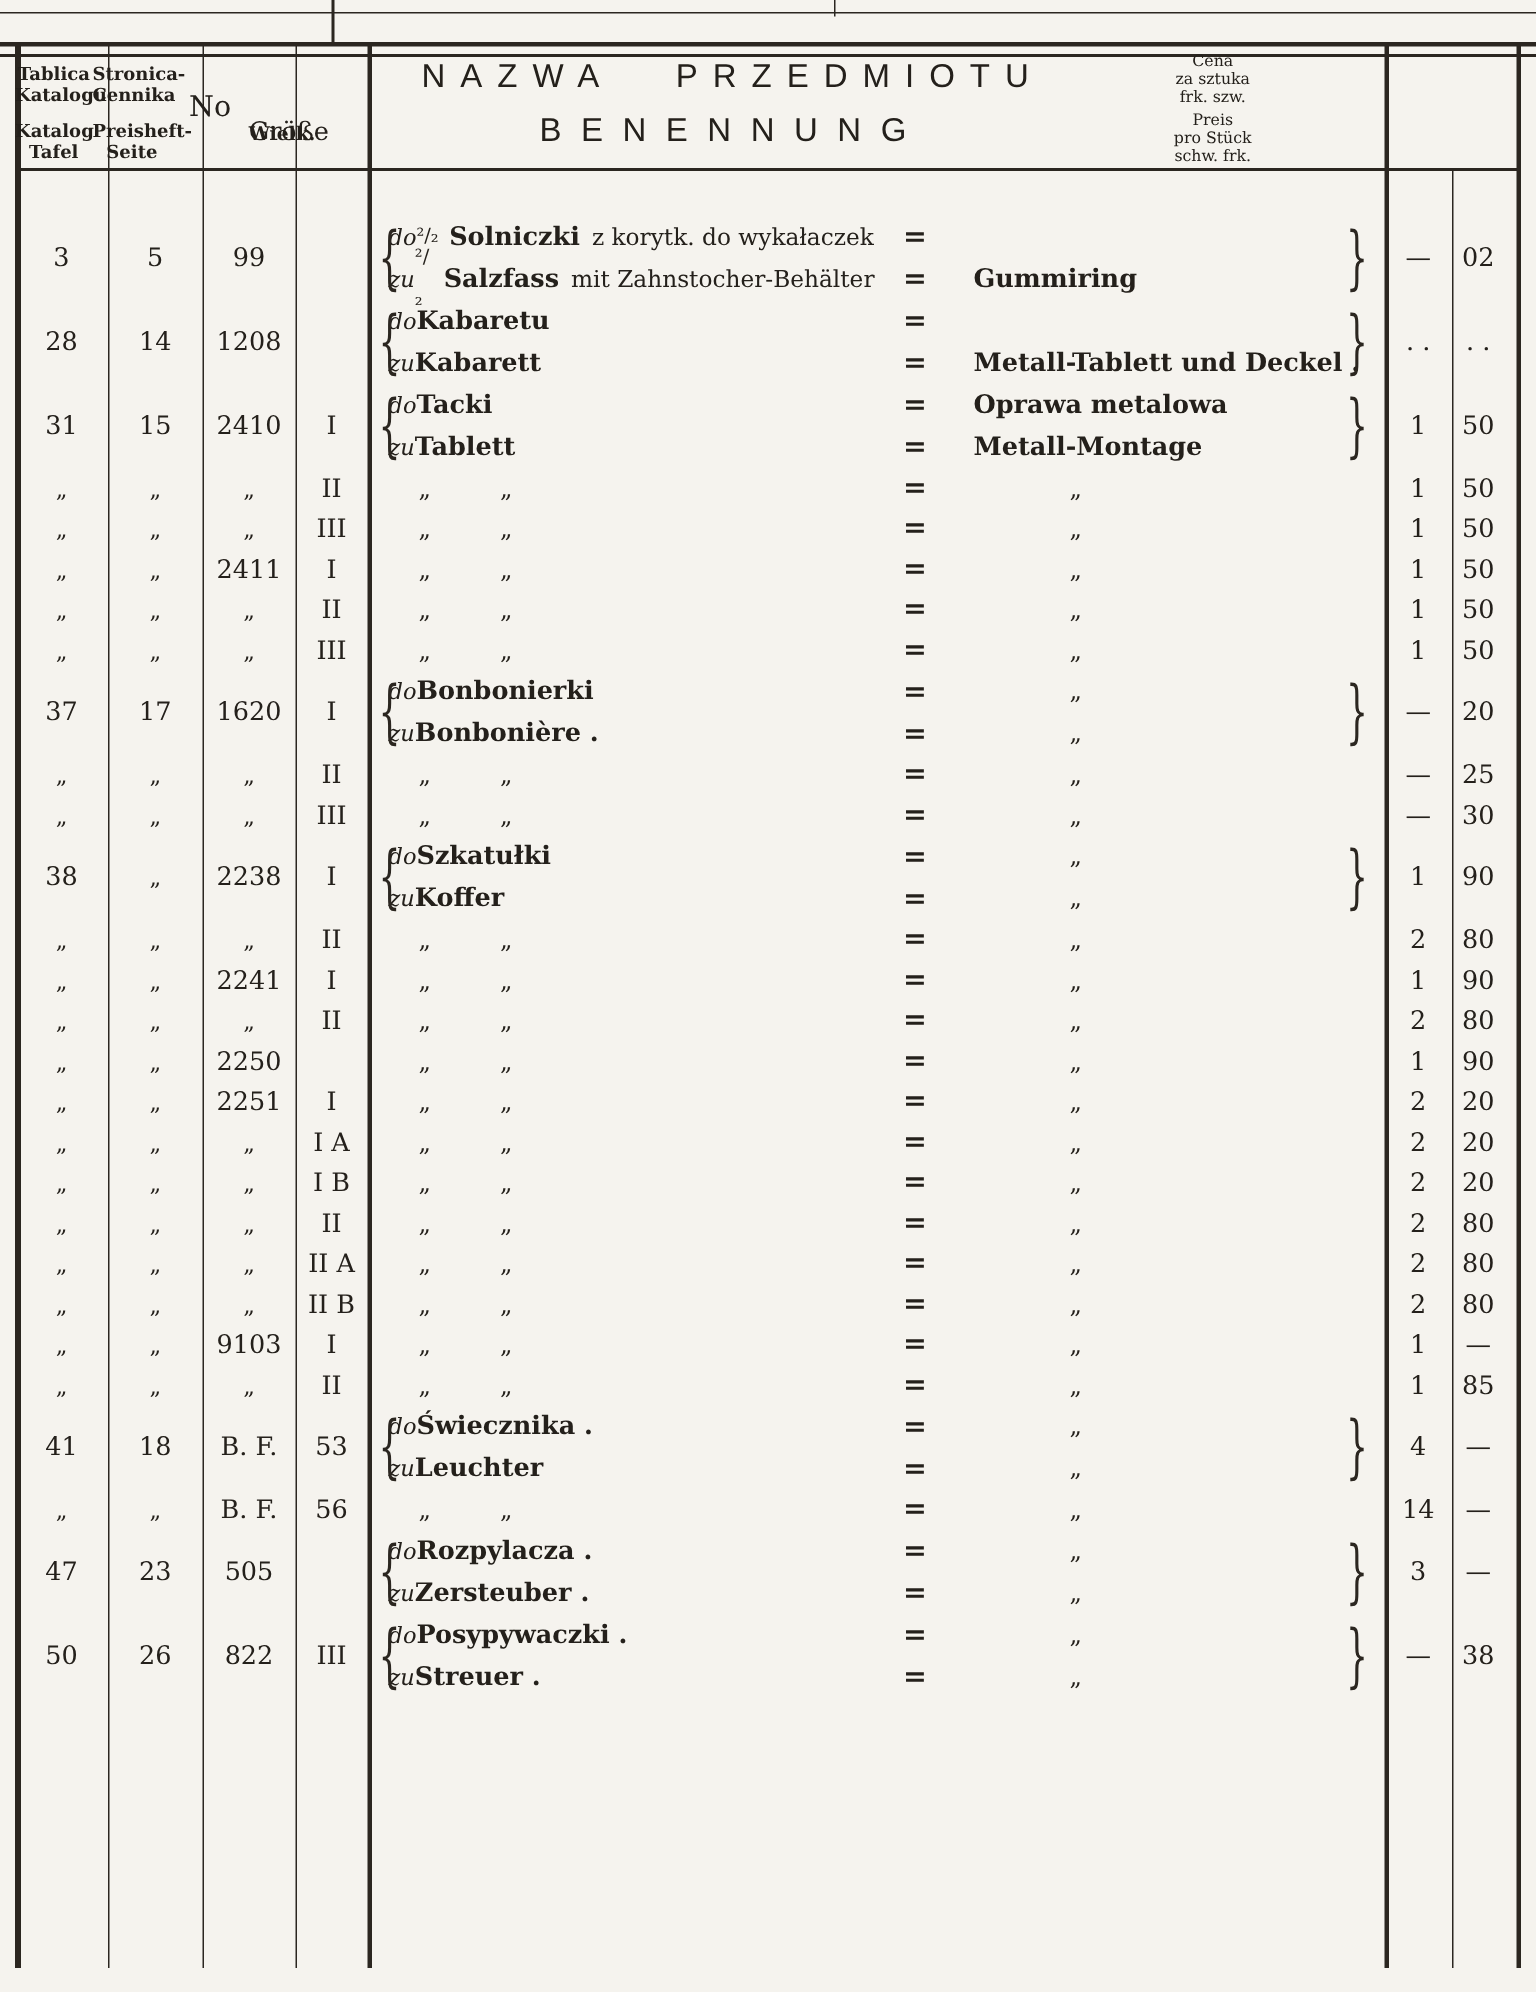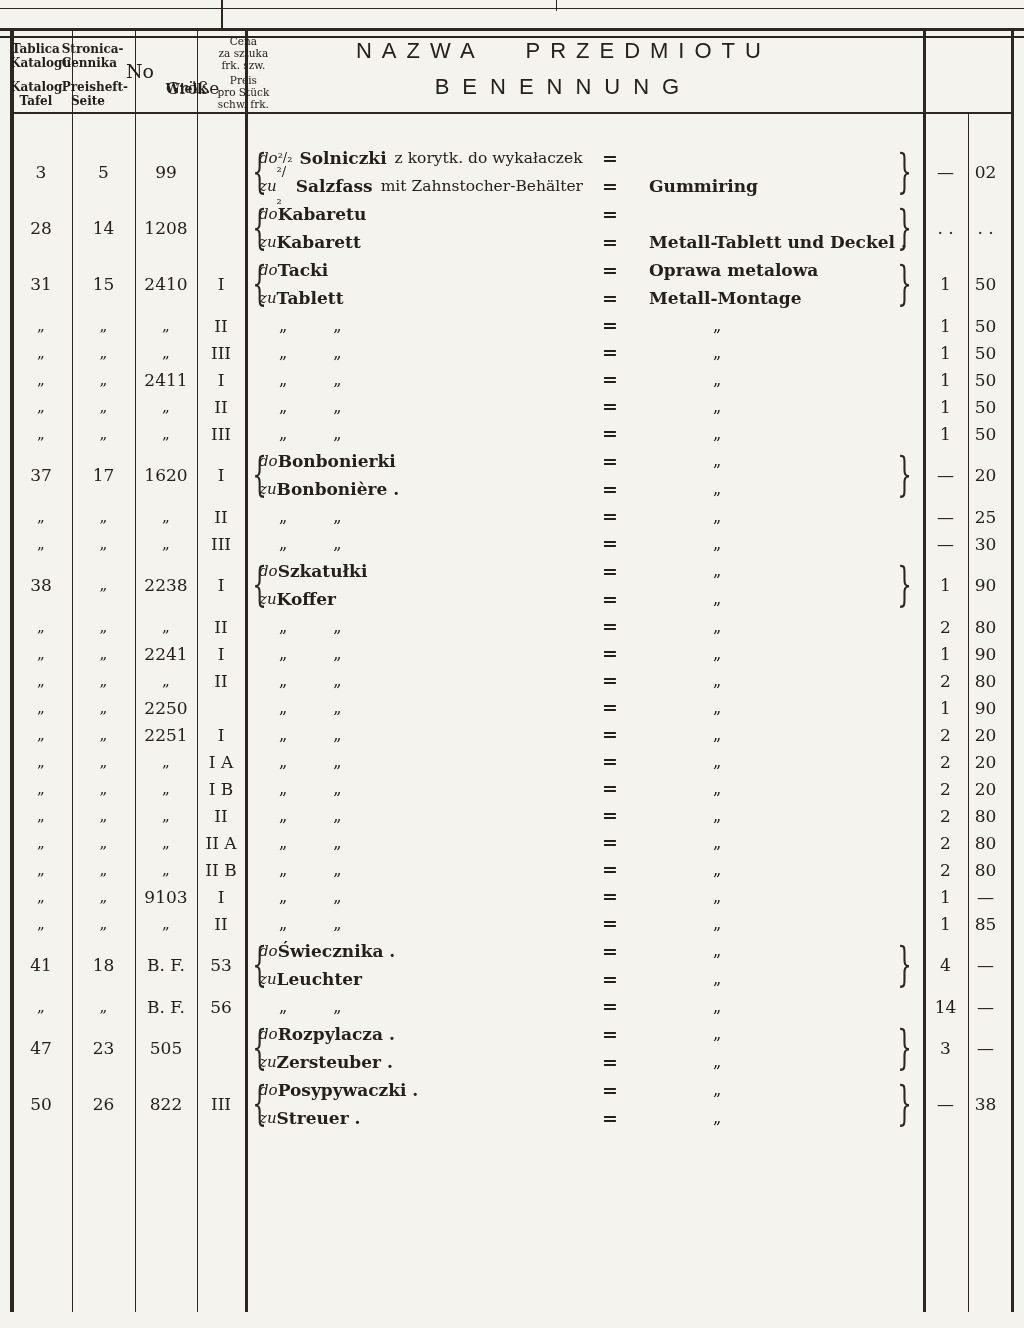--- a/index.html
+++ b/index.html
@@ -92,31 +92,31 @@
     <div class="hsmall pre-line hgrp2">Preisheft-
 Seite</div>
   </div>
   <div class="hcell hc3">
     <div class="hno">No</div>
   </div>
   <div class="hcell hc4">
     <div class="hsz1">Wielk.</div>
     <div class="hsz2">Größe</div>
   </div>
+  <div class="hcell hc5">
+    <div class="hn-pl">NAZWA PRZEDMIOTU</div>
+    <div class="hn-de">BENENNUNG</div>
+  </div>
   <div class="hcell hc67">
     <div class="hp1 pre-line">Cena
 za sztuka
 frk. szw.</div>
     <div class="hp2 pre-line">Preis
 pro Stück
 schw. frk.</div>
-  </div>
-  <div class="hcell hc5">
-    <div class="hn-pl">NAZWA PRZEDMIOTU</div>
-    <div class="hn-de">BENENNUNG</div>
   </div>
 </div>
 
 <div id="tbody">
     <div class="row pair">
       <div class="cell c1 c-num">3</div>
       <div class="cell c2 c-num">5</div>
       <div class="cell c3 c-num">99</div>
       <div class="cell c4 c-num"></div>
       <div class="cell name-cell">

